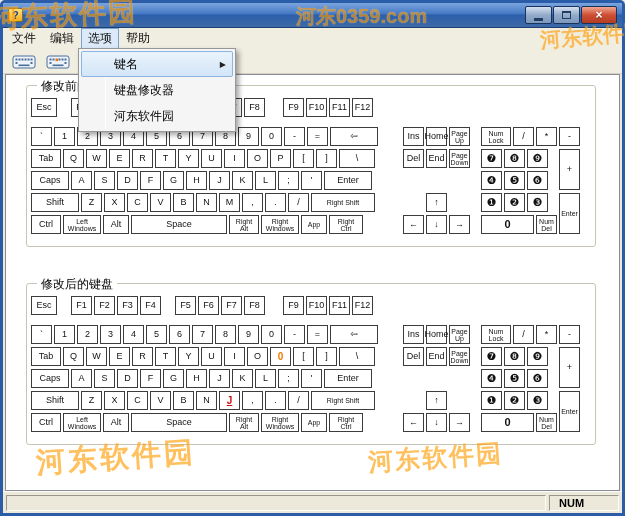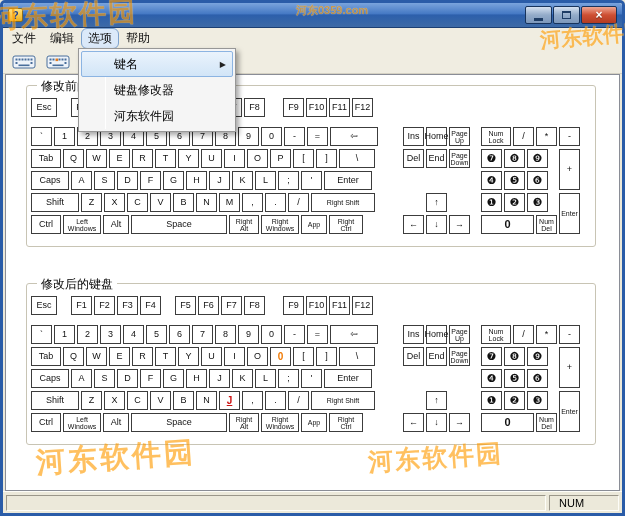--- a/index.html
+++ b/index.html
@@ -15,21 +15,21 @@
   .winbtns{margin-left:auto;display:flex;gap:1px;}
   .winbtn{width:27px;height:18px;border:1px solid #17335c;border-radius:2px;background:linear-gradient(#d6e1f0,#93abc9 50%,#7d98bb);display:flex;align-items:center;justify-content:center;cursor:default;}
   .winbtn.close{width:36px;background:linear-gradient(#efa793,#ce4f33 50%,#b33c22);}
   .ic-min{width:9px;height:3px;background:#1e3c64;margin-top:8px;}
   .ic-max{width:9px;height:8px;border:1px solid #1e3c64;border-top-width:2px;background:transparent;}
   .ic-close{color:#fff;font-weight:bold;font-size:12px;line-height:12px;text-shadow:0 1px 1px rgba(0,0,0,.4);}
 
   
   .menubar{height:20px;flex:0 0 20px;display:flex;align-items:center;background:#f0ede1;padding-left:2px;font-size:12px;}
   .mitem{padding:10px 7px;color:#111;cursor:default;}
-  .mitem.open{background:#dbe9f9;border:1px solid #7da2ce;padding:1px 6px;border-radius:6px;}
+  .mitem.open{background:#dbe9f9;border:1px solid #7da2ce;padding:1px 6px;border-radius:0;}
 
   
   .toolbar{height:26px;flex:0 0 26px;display:flex;align-items:center;gap:8px;padding:2px 8px;background:#f0ede1;border-bottom:1px solid #d5d1c3;}
   .tbtn{width:26px;height:22px;display:flex;align-items:center;justify-content:center;border:1px solid transparent;border-radius:2px;}
 
   
   .client{flex:1;margin:0 2px;background:#fff;border:1px solid #8a8d96;position:relative;}
   .kbgroup{position:absolute;left:20px;width:570px;height:162px;border:1px solid #c8c4b4;border-radius:3px;background:#fff;}
   .kbgroup.g1{top:10px;}
   .kbgroup.g2{top:208px;}
@@ -42,36 +42,36 @@
 
   .krow{display:flex;height:19px;margin-bottom:3px;}
   .krow.frow{margin-bottom:10px;}
   .key{flex:0 0 auto;width:21px;height:19px;margin-right:2px;border:1px solid #3c3c3c;background:#fff;color:#111;font-size:9px;line-height:9px;display:flex;align-items:center;justify-content:center;text-align:center;white-space:pre-line;cursor:default;}
   .key.small{font-size:7px;line-height:7px;}
   .key.circle{font-size:11px;line-height:11px;}
   .key.bold{font-weight:bold;font-size:11px;}
   .key.modified{font-weight:bold;font-size:10px;}
 
   
-  .statusbar{height:22px;flex:0 0 22px;display:flex;align-items:stretch;gap:3px;background:#ece9da;padding:3px 3px 2px 3px;border-top:1px solid #fdfdf8;}
+  .statusbar{height:22px;flex:0 0 22px;display:flex;align-items:stretch;gap:3px;background:#ece9da;padding:3px 3px 2px 3px;border-top:1px solid #fdfdf8;font-weight:bold;}
   .spane{border:1px solid;border-color:#9b978a #fdfdf8 #fdfdf8 #9b978a;}
   .spane.main-pane{flex:1;}
   .spane.num-pane{width:70px;display:flex;align-items:center;padding-left:9px;font-size:11px;color:#000;}
 
   
   .menu-popup{position:absolute;left:78px;top:48px;width:158px;background:#f5f5f5;border:1px solid #979797;box-shadow:3px 3px 5px rgba(0,0,0,.35);padding:2px;z-index:100;}
   .gutterline{position:absolute;left:26px;top:2px;bottom:2px;width:1px;background:#e2e2e2;border-right:1px solid #fff;}
   .menu-item{height:26px;display:flex;align-items:center;padding-left:32px;font-size:12px;color:#000;position:relative;border:1px solid transparent;cursor:default;}
   .menu-item.hl{background:linear-gradient(#eaf3fc,#d2e5f7);border:1px solid #8cb4e2;border-radius:2px;}
   .menu-item .arrow{position:absolute;right:6px;font-size:8px;color:#222;}
 
   
   .wm{position:absolute;color:#ff9b00;opacity:.62;font-weight:bold;pointer-events:none;z-index:200;white-space:nowrap;text-shadow:0 0 1px #fff7e0;}
   .wm1{left:-8px;top:-3px;font-size:27px;transform:rotate(-3deg);letter-spacing:2px;}
-  .wm2{left:296px;top:3px;font-size:11px;}
+  .wm2{left:296px;top:3px;font-size:20px;}
   .wm3{left:540px;top:22px;font-size:21px;transform:rotate(-5deg);}
   .wm4{left:36px;top:438px;font-size:29px;transform:rotate(-4deg);letter-spacing:3px;}
   .wm5{left:368px;top:441px;font-size:25px;transform:rotate(-4deg);letter-spacing:2px;}
 </style>
 </head>
 <body>
 
 <div class="window">
 
   <div class="titlebar">

